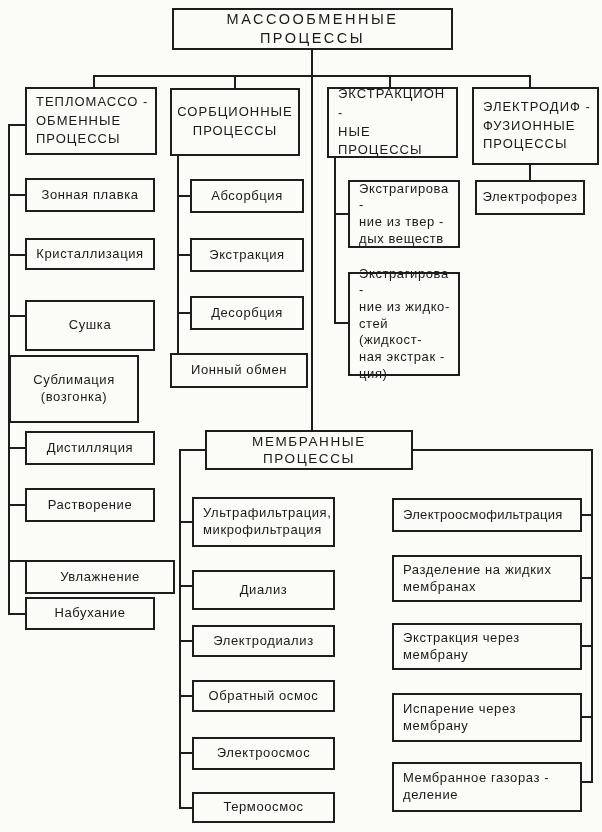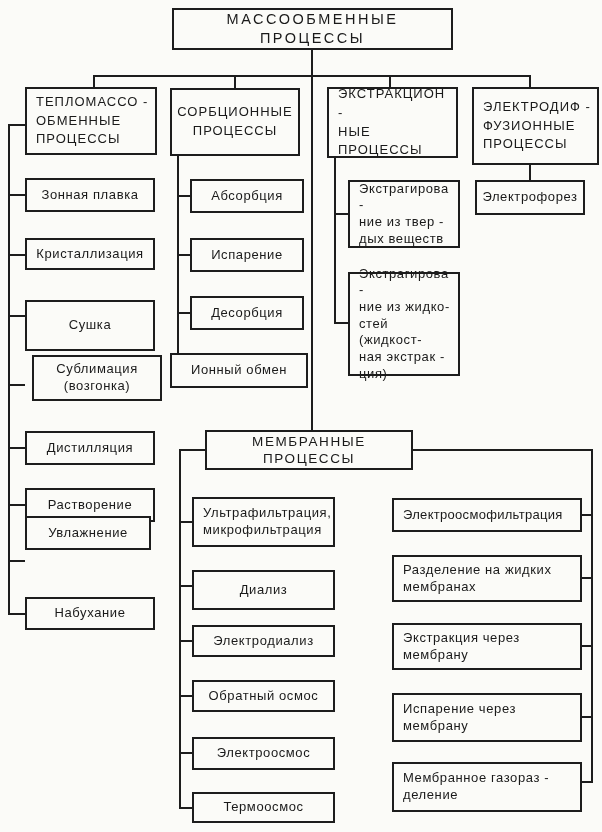--- a/index.html
+++ b/index.html
@@ -79,29 +79,29 @@
 ПРОЦЕССЫ</div>
   <div class="box hdr al" style="left:327px;top:87px;width:131px;height:71px">ЭКСТРАКЦИОН -
 НЫЕ ПРОЦЕССЫ</div>
   <div class="box hdr al" style="left:472px;top:87px;width:127px;height:78px">ЭЛЕКТРОДИФ -
 ФУЗИОННЫЕ
 ПРОЦЕССЫ</div>
 
   <div class="box" style="left:25px;top:178px;width:130px;height:34px">Зонная плавка</div>
   <div class="box" style="left:25px;top:238px;width:130px;height:32px">Кристаллизация</div>
   <div class="box" style="left:25px;top:300px;width:130px;height:51px">Сушка</div>
-  <div class="box" style="left:32px;top:355px;width:130px;height:46px">Сублимация
+  <div class="box" style="left:9px;top:355px;width:130px;height:68px">Сублимация
 (возгонка)</div>
   <div class="box" style="left:25px;top:431px;width:130px;height:34px">Дистилляция</div>
   <div class="box" style="left:25px;top:488px;width:130px;height:34px">Растворение</div>
-  <div class="box" style="left:25px;top:516px;width:126px;height:34px">Увлажнение</div>
+  <div class="box" style="left:25px;top:560px;width:150px;height:34px">Увлажнение</div>
   <div class="box" style="left:25px;top:597px;width:130px;height:33px">Набухание</div>
 
   <div class="box" style="left:190px;top:179px;width:114px;height:34px">Абсорбция</div>
-  <div class="box" style="left:190px;top:238px;width:114px;height:34px">Испарение</div>
+  <div class="box" style="left:190px;top:238px;width:114px;height:34px">Экстракция</div>
   <div class="box" style="left:190px;top:296px;width:114px;height:34px">Десорбция</div>
   <div class="box" style="left:170px;top:353px;width:138px;height:35px">Ионный обмен</div>
 
   <div class="box al" style="left:348px;top:180px;width:112px;height:68px">Экстрагирова -
 ние из твер -
 дых веществ</div>
   <div class="box al" style="left:348px;top:272px;width:112px;height:104px">Экстрагирова -
 ние из жидко-
 стей (жидкост-
 ная экстрак -

